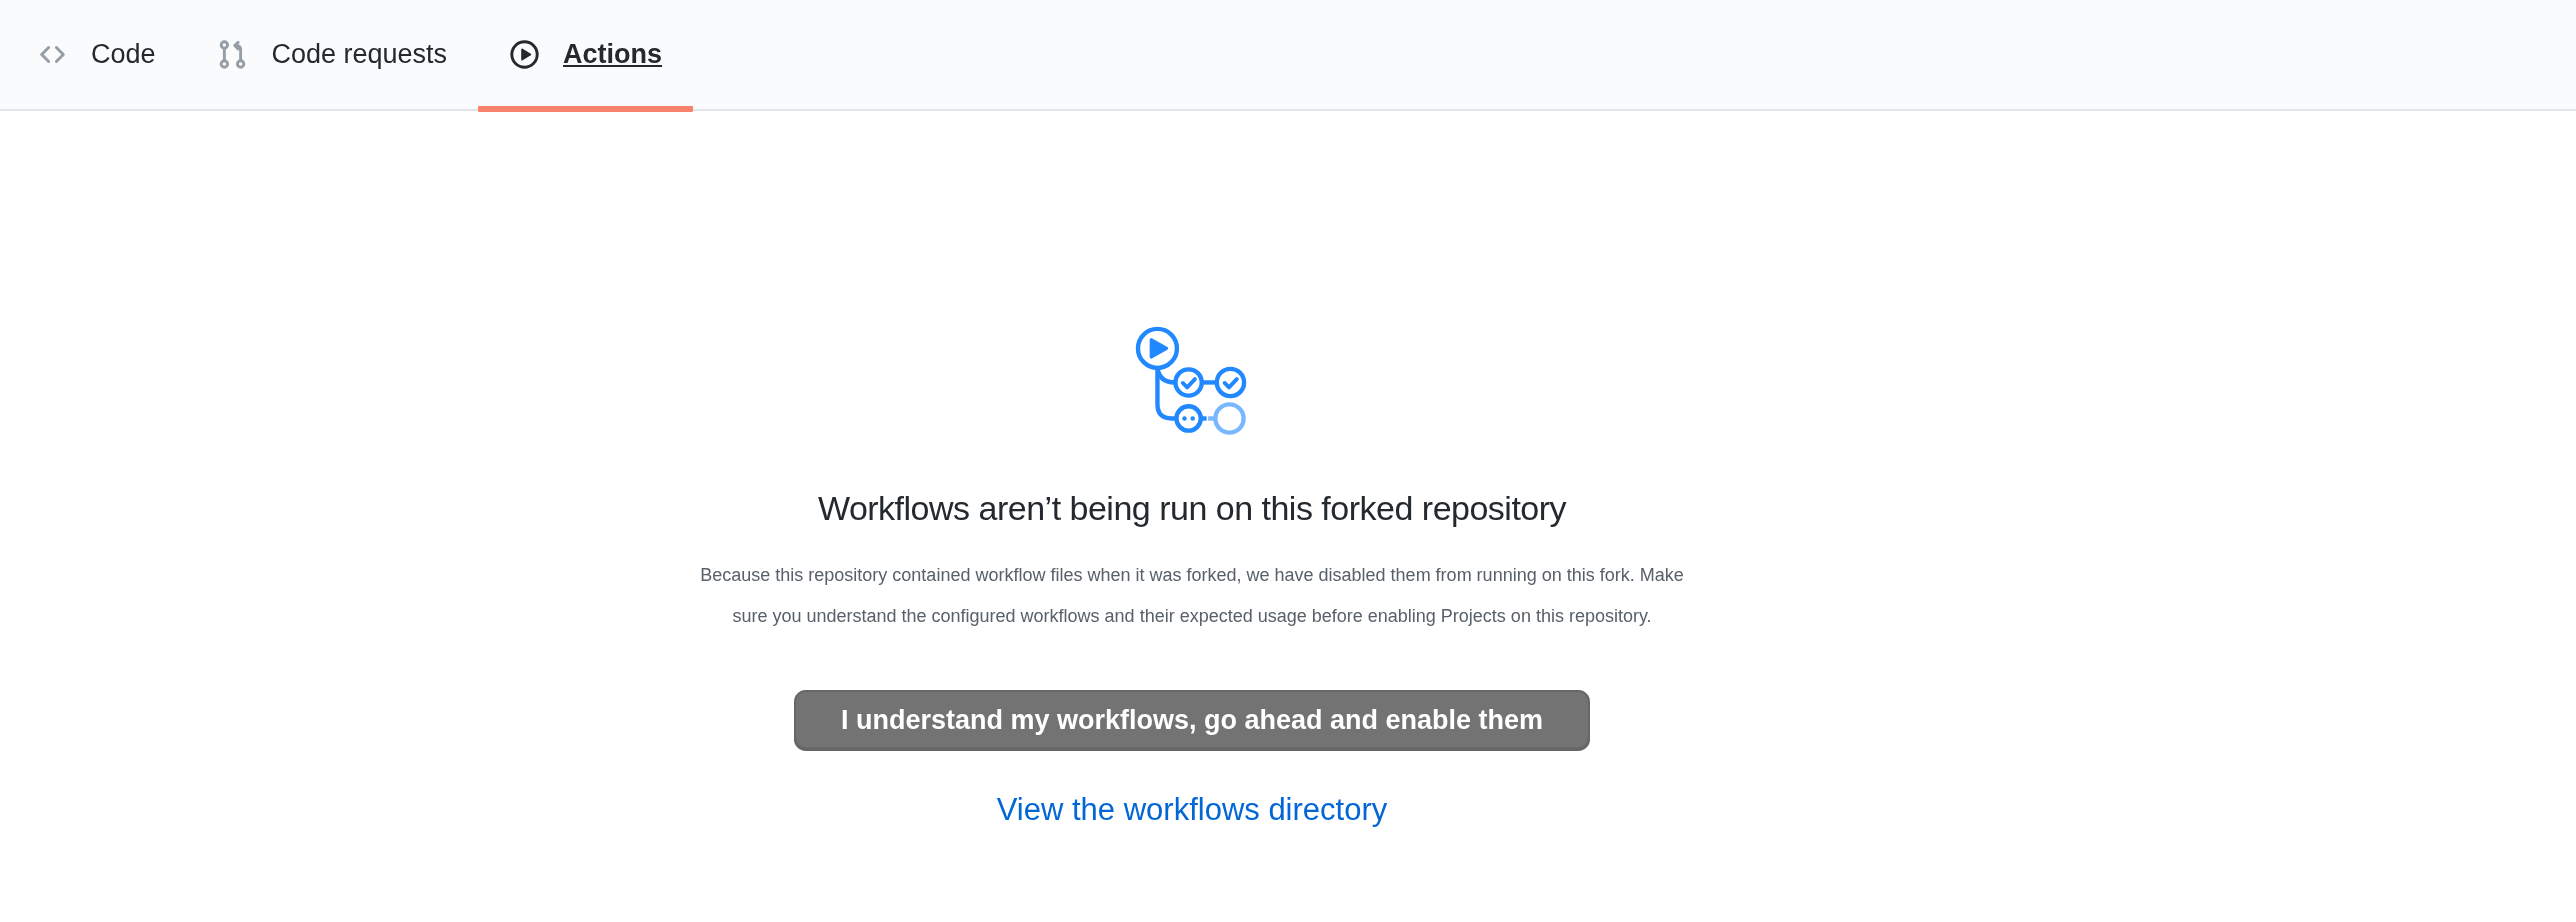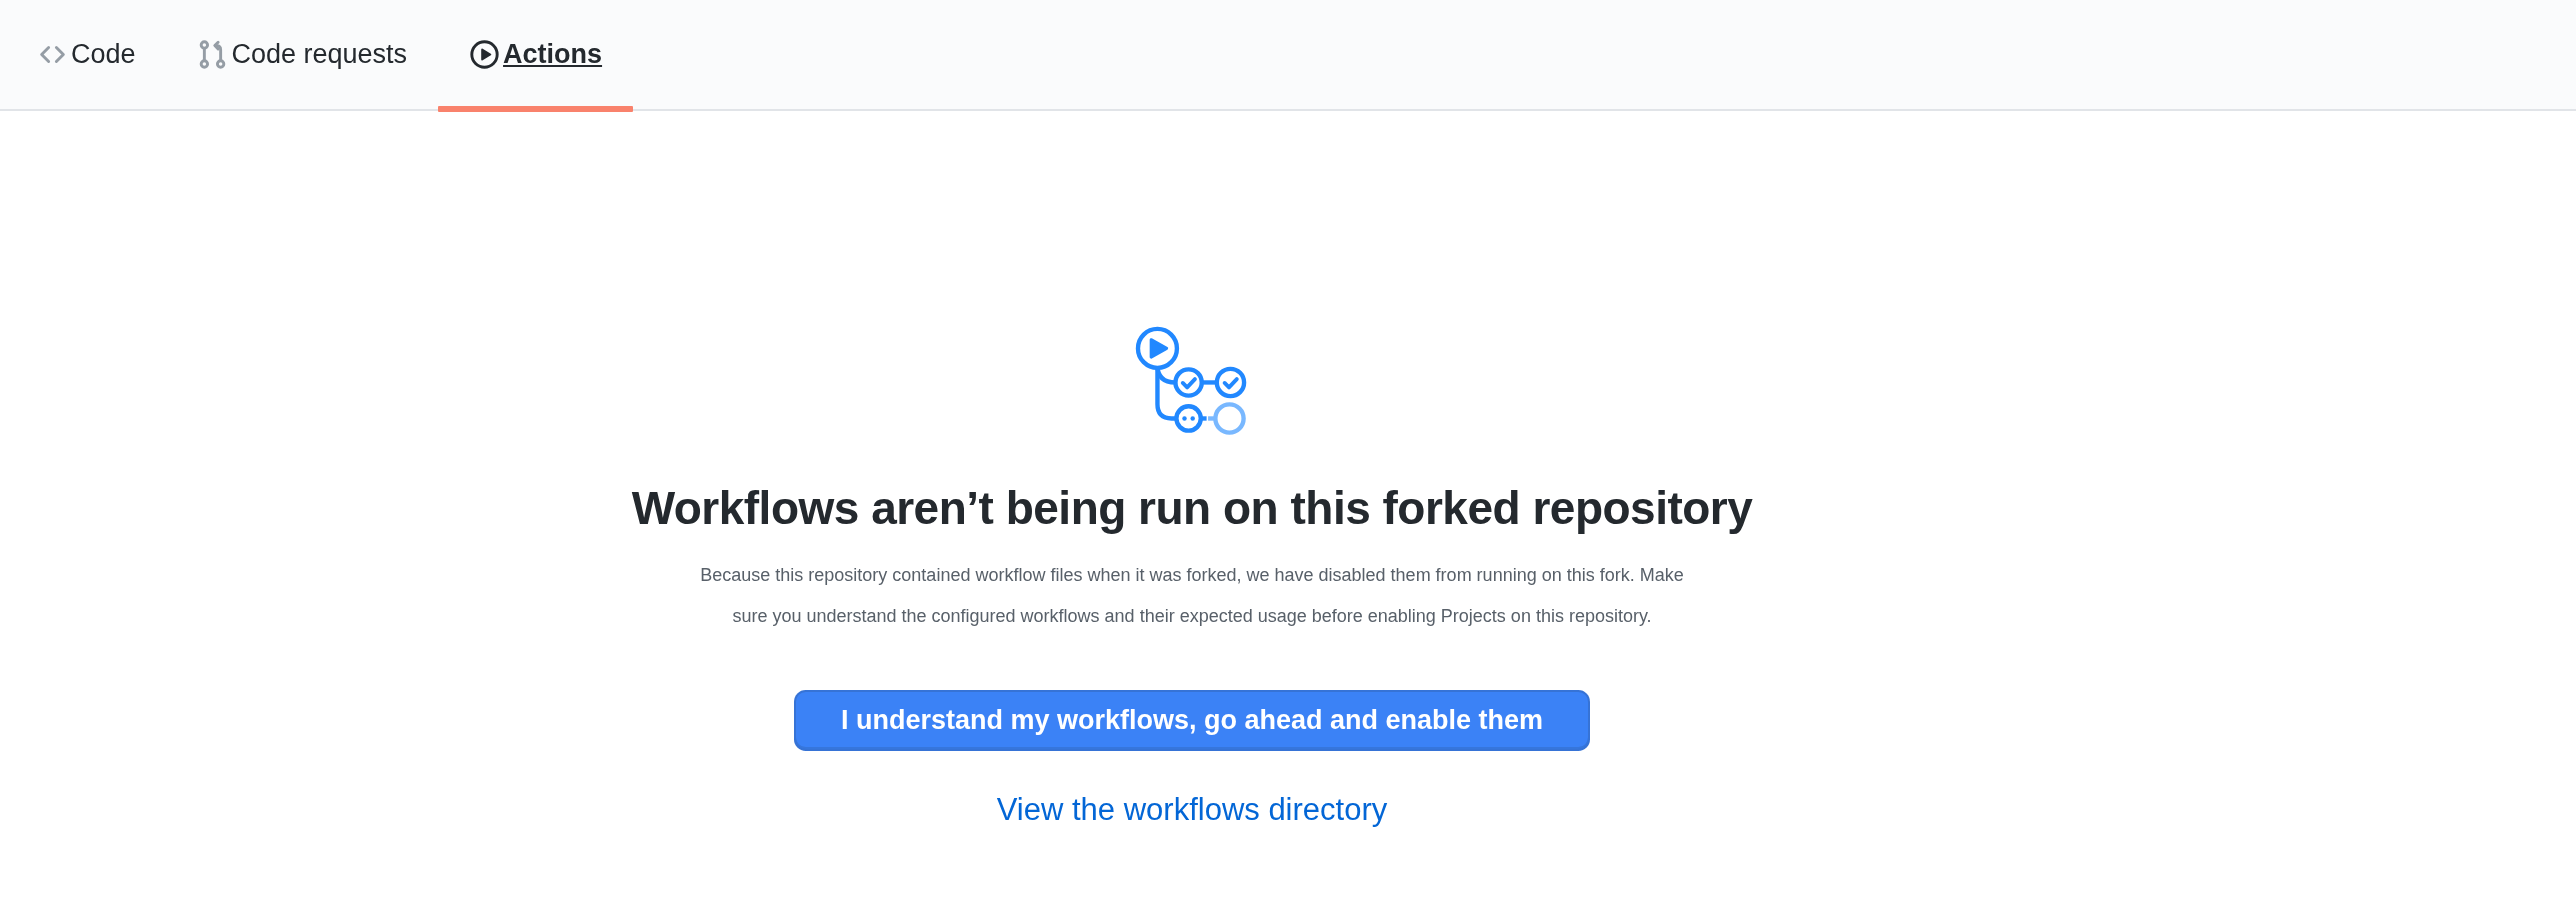--- a/index.html
+++ b/index.html
@@ -16,21 +16,21 @@
     background: #fafbfc;
     border-bottom: 2.9px solid #e1e4e8;
     display: flex;
     align-items: stretch;
     padding-left: 5.9px;
   }
   .tab {
     position: relative;
     display: flex;
     align-items: center;
-    gap: 3px;
+    gap: 23px;
     padding: 0 31px;
     font-size: 27px;
     color: #24292e;
     text-decoration: none;
     cursor: pointer;
     white-space: nowrap;
   }
   .tab .ticon { display: flex; align-items: center; }
   .tab .ticon svg { width: 31px; height: 31px; }
   .tab.active .tlabel { font-weight: 700; text-decoration: underline; }
@@ -48,43 +48,43 @@
     width: 2384px;           
     text-align: center;
   }
   .graphic {
     margin-top: 215px;
     display: inline-block;
     line-height: 0;
   }
   .bs-heading {
     margin-top: 44px;
-    font-size: 46px;
+    font-size: 34px;
     line-height: 49px;
-    font-weight: 700;
+    font-weight: 400;
     letter-spacing: -0.5px;
     color: #24292e;
   }
   .bs-desc {
     margin-top: 21.5px;
     font-size: 18px;
     line-height: 41px;
     color: #586069;
   }
   .bs-desc .dline { display: block; white-space: nowrap; }
   .enable-btn {
     margin-top: 53px;
     display: inline-block;
     height: 61px;
     padding: 0 45px;
     font-family: inherit;
     font-size: 27px;
     font-weight: 700;
     color: #ffffff;
-    background: #3b82f6;
+    background: #737373;
     border: 2px solid rgba(27,31,35,0.15);
     border-radius: 11.7px;
     box-shadow: inset 0 -2px 0 rgba(27,31,35,0.12);
     cursor: pointer;
     line-height: 57px;
   }
   .link-row { margin-top: 41px; }
   .wf-link {
     font-size: 31px;
     color: #0366d6;

